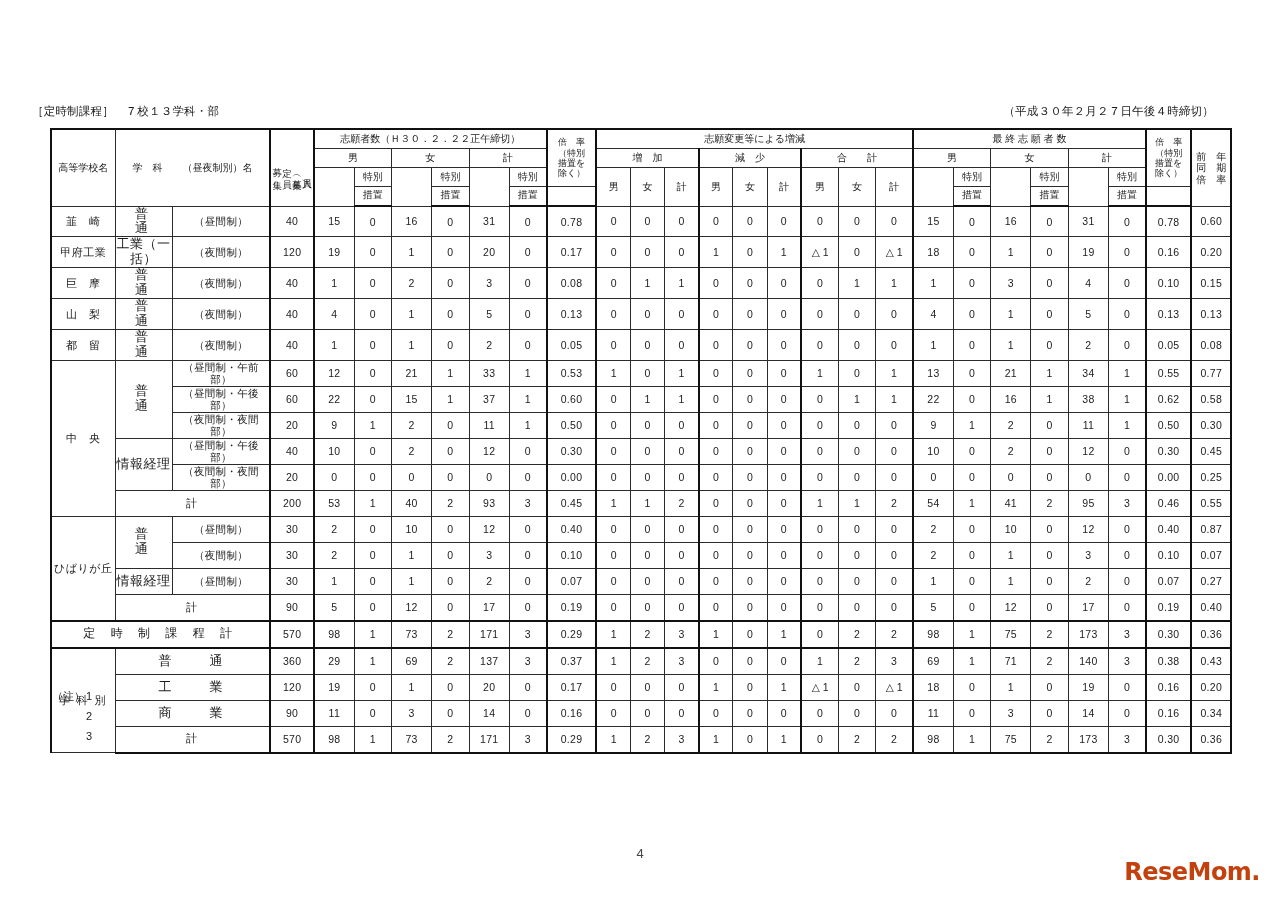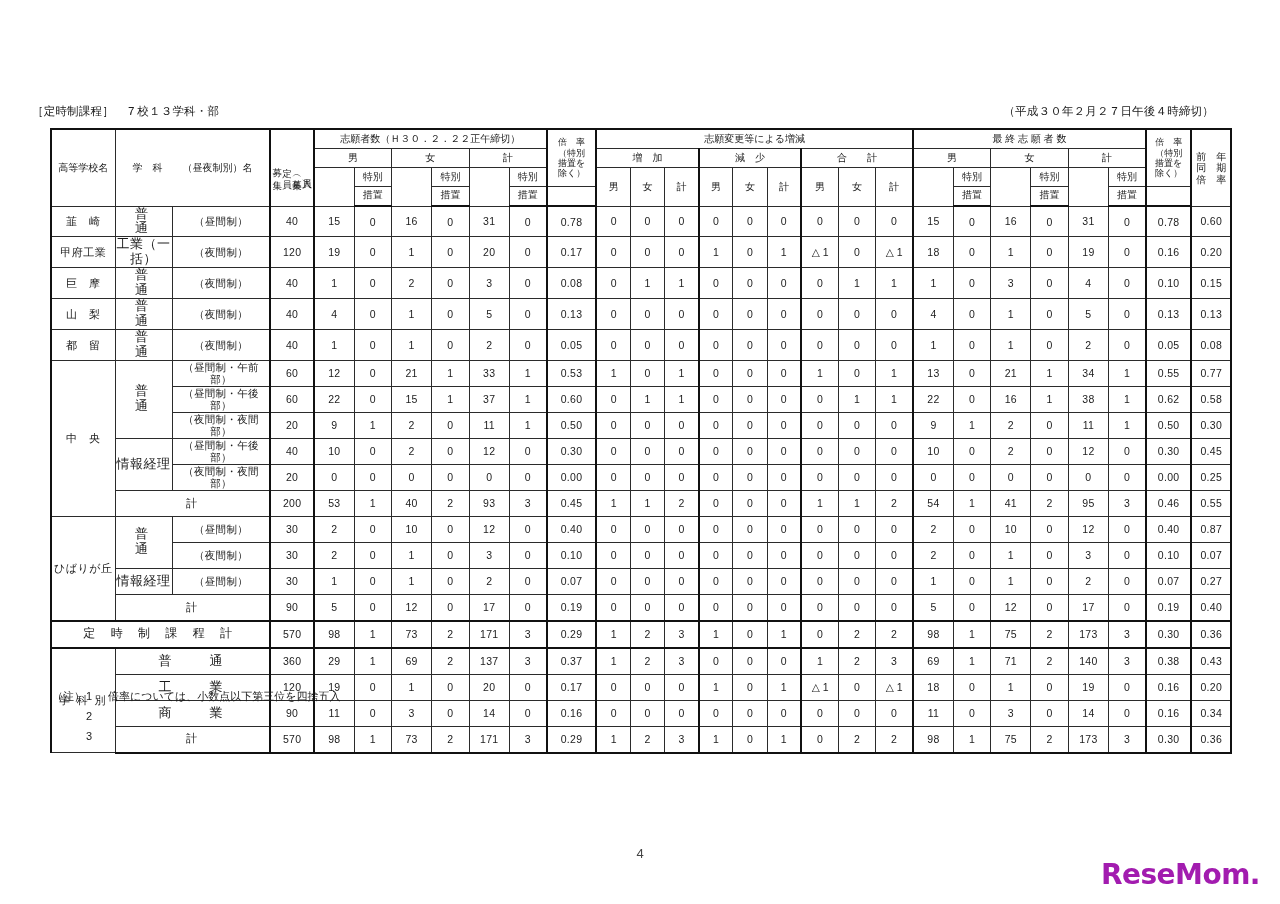--- a/index.html
+++ b/index.html
@@ -97,21 +97,21 @@
   
   .pageno{
     position:absolute;
     left:0;top:846px;width:1280px;
     text-align:center;font-size:13px;color:#444;
   }
 
   
   .watermark{
     position:absolute;right:20px;top:858px;
-    font-size:28px;font-weight:bold;color:#a21caf;
+    font-size:24px;font-weight:bold;color:#c2410c;
     letter-spacing:-.5px;font-family:"DejaVu Sans",sans-serif;
   }
 </style>
 </head>
 <body>
 
 <div class="page">
 
   <div class="caption-row">
     <span class="caption-left">［定時制課程］　７校１３学科・部</span>
@@ -810,21 +810,20 @@
           <td class="num rowh br2 bb2">0.30</td>
           <td class="num rowh br2 bb2">0.36</td>
         </tr>
       </tbody>
   </table>
 
   <div class="notes" id="notes">
       <div class="nline">
         <span class="nmark">（注）</span>
         <span class="nnum">1</span>
-        <span class="ntext">倍率については、小数点以下第三位を四捨五入</span>
       </div>
       <div class="nline">
         <span class="nmark"></span>
         <span class="nnum">2</span>
       </div>
       <div class="nline">
         <span class="nmark"></span>
         <span class="nnum">3</span>
       </div>
     </div>

